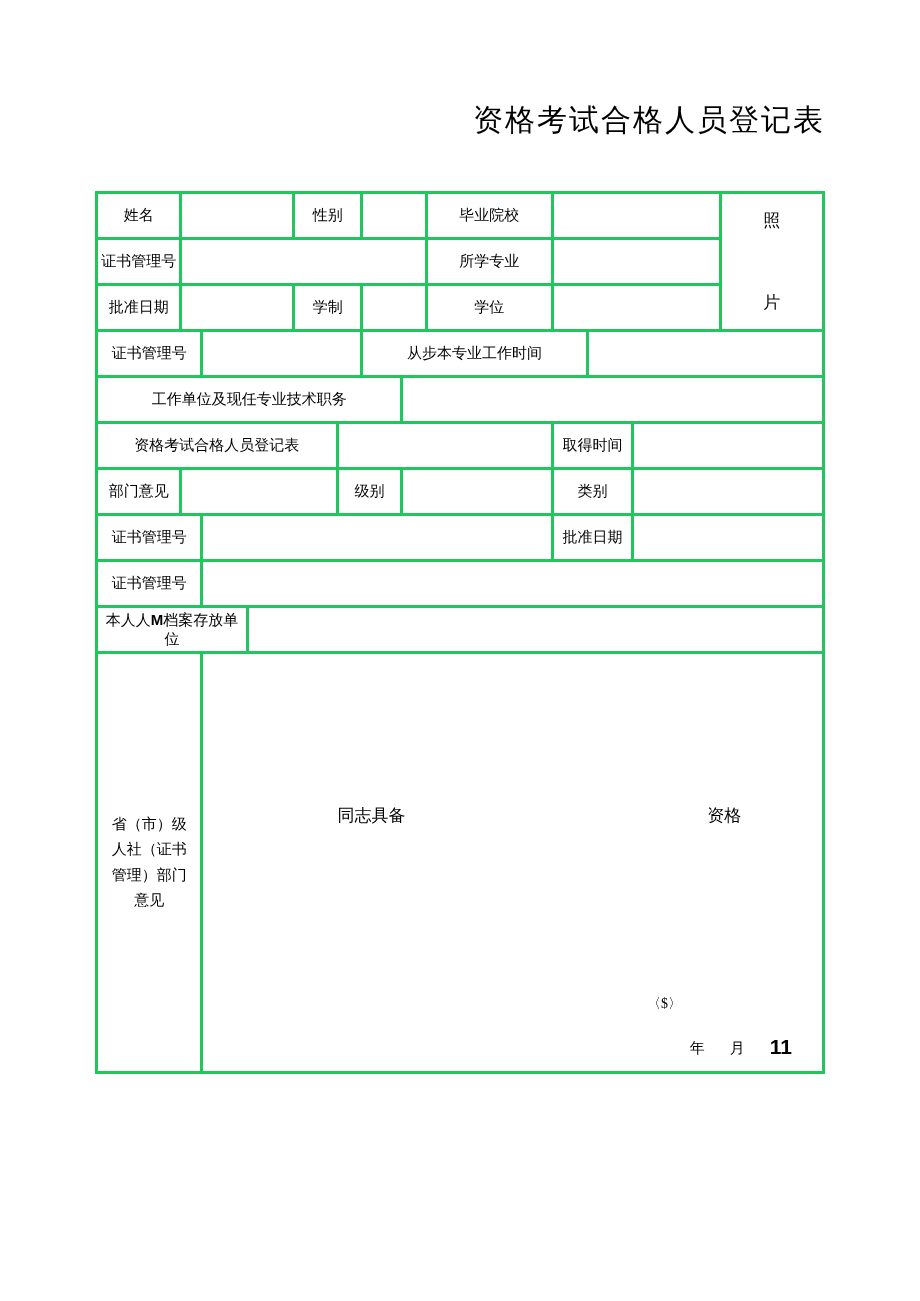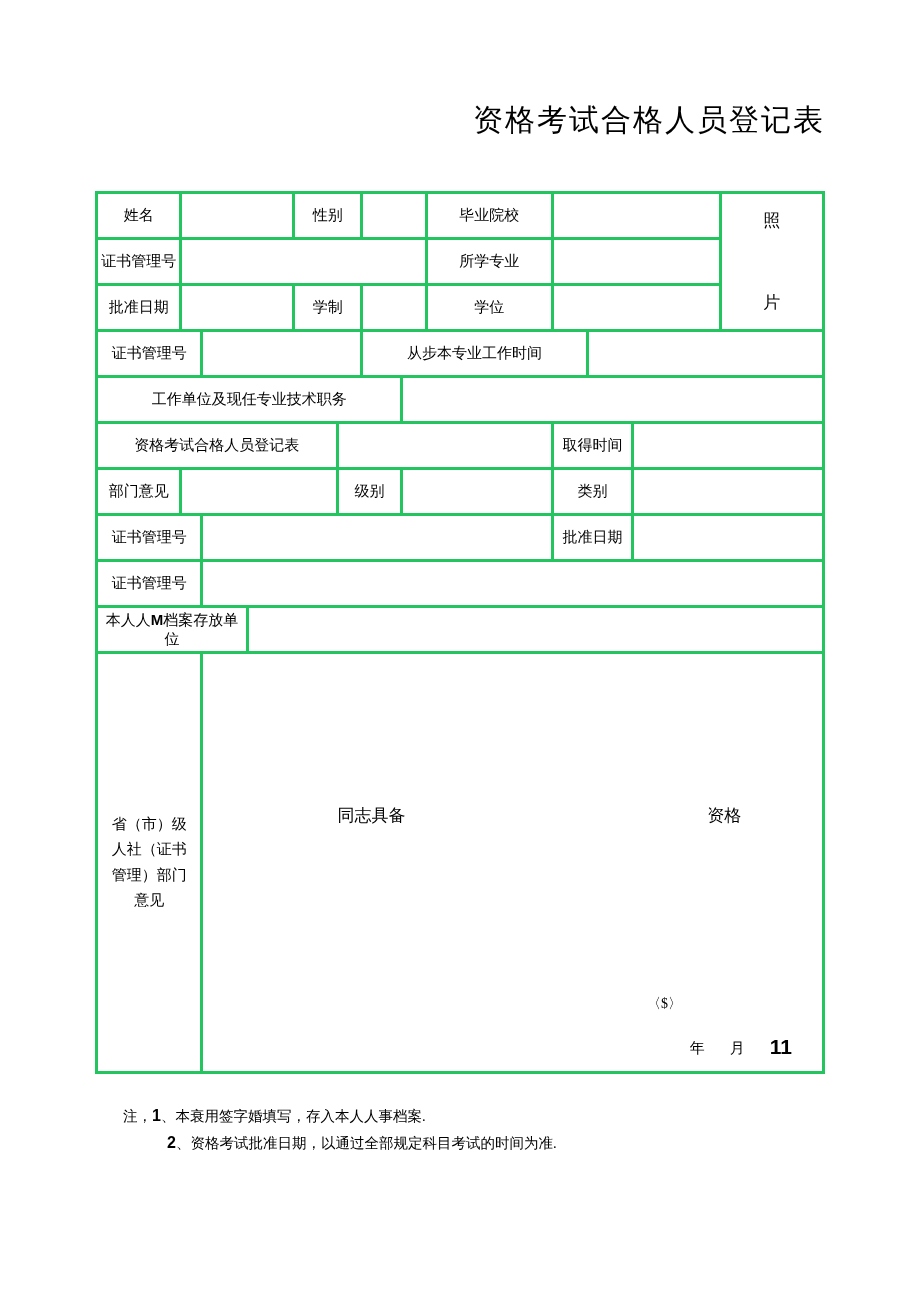--- a/index.html
+++ b/index.html
@@ -195,19 +195,13 @@
       <div class="stamp-line">〈$〉</div>
       <div class="date-line">
         <span>年</span>&nbsp;&nbsp;&nbsp;&nbsp;<span>月</span>&nbsp;&nbsp;&nbsp;&nbsp;<span class="bold">11</span>
       </div>
     </td>
   </tr>
 </tbody>
   </table>
 
 <div class="notes">
-  <div>
-    <span>注，</span><span class="bold">1</span><span>、本衰用签字婚填写，存入本人人事档案.</span>
-  </div>
-  <div style="padding-left:44px">
-    <span class="bold">2</span><span>、资格考试批准日期，以通过全部规定科目考试的时间为准.</span>
-  </div>
 </div>
 
 </body></html>

